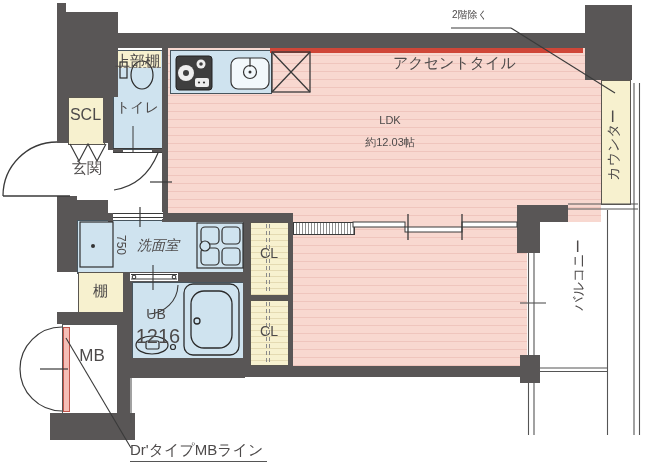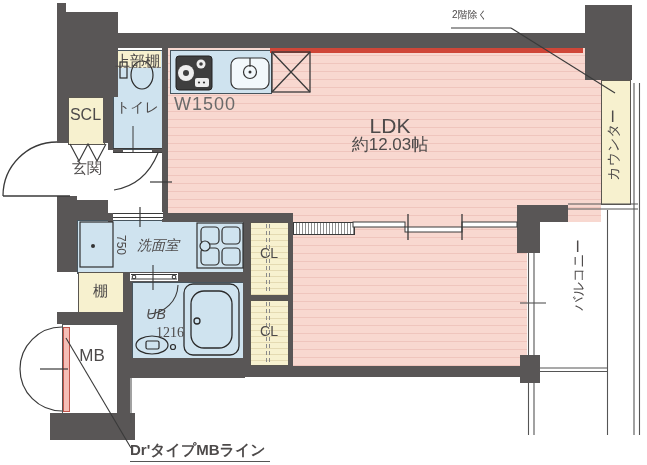--- a/index.html
+++ b/index.html
@@ -199,38 +199,38 @@
     </g>
 
     <g stroke="#3a3a3a" stroke-width="1.1">
       <line x1="451" y1="28" x2="511" y2="28"></line>
         <line x1="511" y1="28" x2="615" y2="93"></line>
       <line x1="66" y1="338" x2="131" y2="448"></line>
     </g>
   </svg>
 
   <div class="lbl" style="left:452px;top:9px;font-size:10px;">2階除く</div>
+  <div class="lbl" style="left:393px;top:55px;font-size:15px;">アクセントタイル</div>
   <div class="lbl ctr" style="left:113px;top:53px;width:49px;font-size:15px;">上部棚</div>
   <div class="lbl ctr" style="left:113px;top:100px;width:49px;font-size:14px;">トイレ</div>
-  <div class="lbl" style="left:174px;top:95px;font-size:18px;color:#6a6a6a;letter-spacing:1px;">W1500</div>
-  <div class="lbl ctr" style="left:300px;top:114px;width:180px;font-size:21px;">LDK</div>
-  <div class="lbl ctr" style="left:300px;top:136px;width:180px;font-size:17px;">約12.03帖</div>
+  <div class="lbl ctr" style="left:300px;top:114px;width:180px;font-size:11px;">LDK</div>
+  <div class="lbl ctr" style="left:300px;top:136px;width:180px;font-size:11px;">約12.03帖</div>
   <div class="lbl vtxt" style="left:574px;top:132px;width:80px;height:26px;transform:rotate(-90deg);font-size:14px;">
       <span>カウンター</span>
     </div>
   <div class="lbl ctr" style="left:68px;top:106px;width:35px;font-size:16px;">SCL</div>
   <div class="lbl ctr" style="left:62px;top:160px;width:50px;font-size:15px;">玄関</div>
   <div class="lbl" style="left:137px;top:238px;font-size:14px;font-style:italic;">洗面室</div>
   <div class="lbl vtxt" style="left:102px;top:238px;width:36px;height:14px;transform:rotate(90deg);font-size:12px;">
       <span>750</span>
     </div>
   <div class="lbl ctr" style="left:78px;top:283px;width:45px;font-size:15px;">棚</div>
-  <div class="lbl ctr" style="left:132px;top:307px;width:48px;font-size:14px;font-style:italic;">UB</div>
-  <div class="lbl ctr" style="left:144px;top:325px;width:52px;font-size:14px;font-family:Liberation Serif, serif;">1216</div>
+  <div class="lbl ctr" style="left:132px;top:307px;width:48px;font-size:14px;">UB</div>
+  <div class="lbl ctr" style="left:132px;top:325px;width:52px;font-size:20px;">1216</div>
   <div class="lbl ctr" style="left:68px;top:347px;width:48px;font-size:17px;">MB</div>
   <div class="lbl ctr" style="left:250px;top:246px;width:38px;font-size:14px;">CL</div>
   <div class="lbl ctr" style="left:250px;top:324px;width:38px;font-size:14px;">CL</div>
   <div class="lbl vtxt" style="left:524px;top:262px;width:110px;height:26px;transform:rotate(-90deg);font-size:14px;">
       <span>バルコニー</span>
     </div>
-  <div class="lbl" style="left:130px;top:442px;font-size:15px;border-bottom:1.5px solid #555;padding:0 4px 2px 0;font-weight:bold;">Dr'タイプMBライン</div>
+  <div class="lbl" style="left:130px;top:442px;font-size:15px;border-bottom:1.5px solid #555;padding:0 4px 2px 0;">Dr'タイプMBライン</div>
 
 </div>
 
 </body></html>

